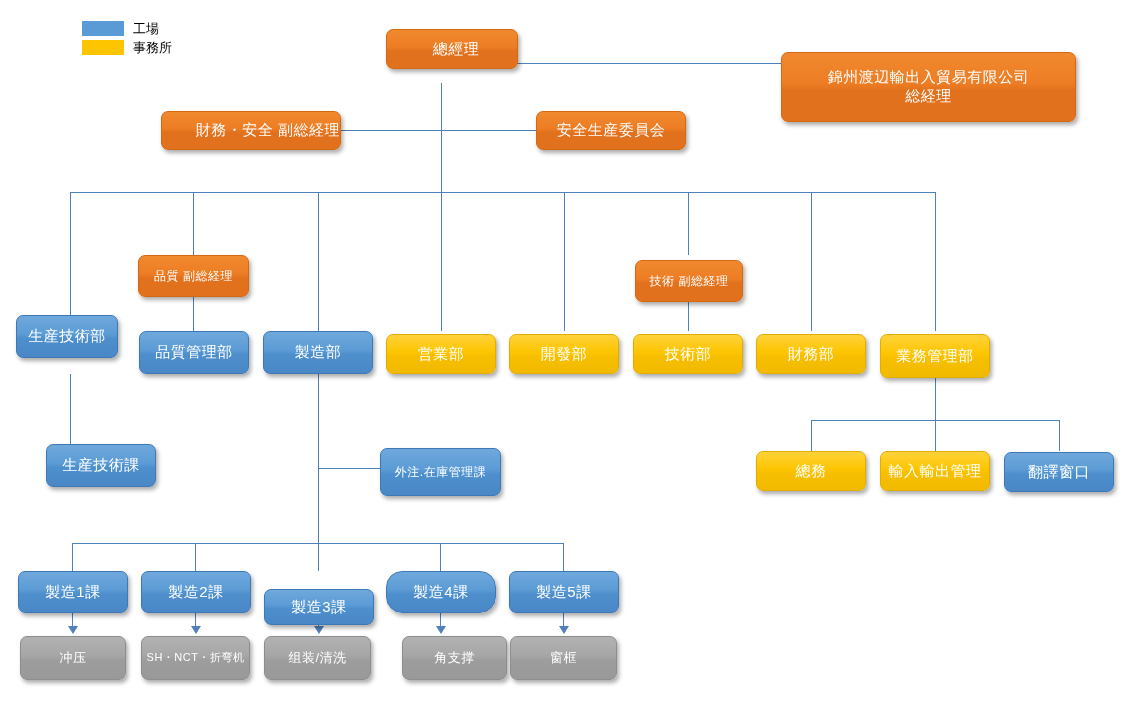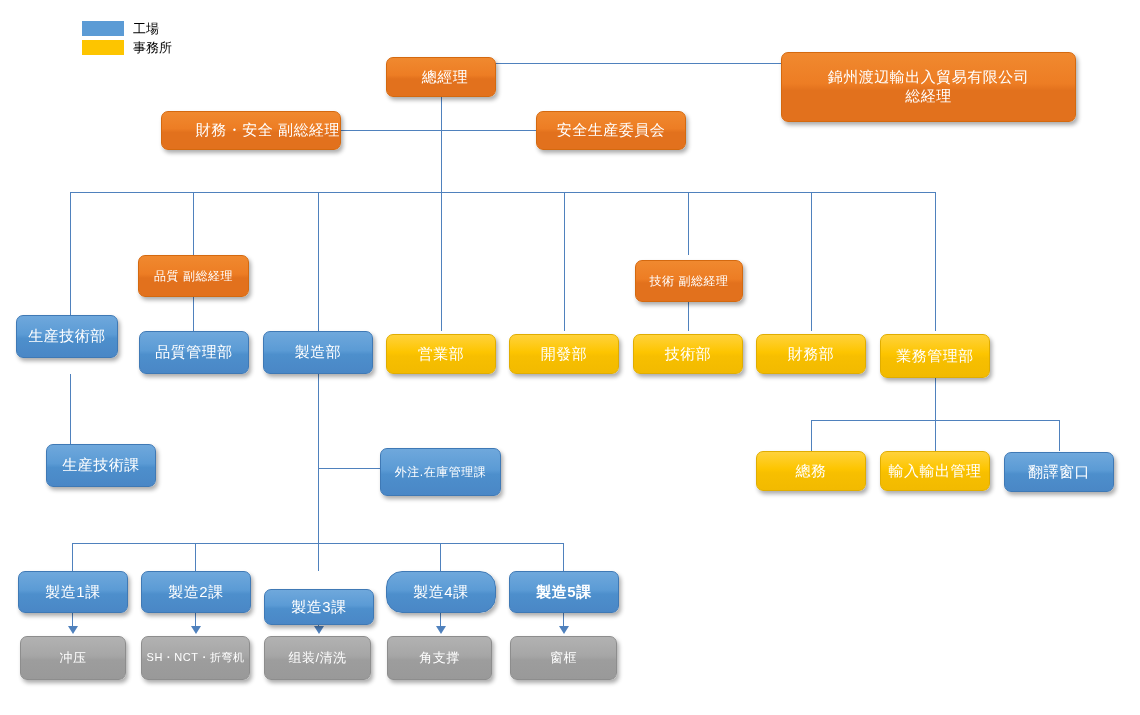--- a/index.html
+++ b/index.html
@@ -119,21 +119,21 @@
   <div class="arrow" style="left:436px;top:626px;"></div>
   <div class="ln lnv" style="left:563px;top:613px;height:15px;"></div>
   <div class="arrow" style="left:559px;top:626px;"></div>
 
   <div class="ln lnv" style="left:935px;top:378px;height:42px;"></div>
   <div class="ln lnh" style="left:811px;top:420px;width:249px;"></div>
   <div class="ln lnv" style="left:811px;top:420px;height:31px;"></div>
   <div class="ln lnv" style="left:935px;top:420px;height:31px;"></div>
   <div class="ln lnv" style="left:1059px;top:420px;height:31px;"></div>
 
-  <div class="node orange" style="left:386px;top:57px;width:110px;height:40px;padding-left:8px;">
+  <div class="node orange" style="left:386px;top:29px;width:132px;height:40px;padding-left:8px;">
     <span>總經理</span>
   </div>
 
   <div class="node orange" style="left:781px;top:28px;width:295px;height:70px;flex-direction:column;margin-top:24px;">
     <span>錦州渡辺輸出入貿易有限公司</span>
     <span>総経理</span>
   </div>
 
   <div class="node orange" style="left:161px;top:111px;width:180px;height:39px;justify-content:flex-end;">
     <span>財務・安全 副総経理</span>
@@ -198,33 +198,33 @@
   </div>
   <div class="node blue" style="left:141px;top:571px;width:110px;height:42px;">
     <span>製造2課</span>
   </div>
   <div class="node blue" style="left:264px;top:589px;width:110px;height:36px;">
     <span>製造3課</span>
   </div>
   <div class="node blue" style="left:386px;top:571px;width:110px;height:42px;border-radius:16px;">
     <span>製造4課</span>
   </div>
-  <div class="node blue" style="left:509px;top:571px;width:110px;height:42px;font-weight:bold;">
+  <div class="node blue" style="left:509px;top:571px;width:110px;height:42px;">
     <span>製造5課</span>
   </div>
 
   <div class="node gray" style="left:20px;top:636px;width:106px;height:44px;">
     <span>冲压</span>
   </div>
   <div class="node gray xs" style="left:141px;top:636px;width:109px;height:44px;">
     <span>SH・NCT・折弯机</span>
   </div>
   <div class="node gray" style="left:264px;top:636px;width:107px;height:44px;">
     <span>组装/清洗</span>
   </div>
-  <div class="node gray" style="left:387px;top:636px;width:105px;height:44px;border-radius:6px;">
+  <div class="node gray" style="left:402px;top:636px;width:105px;height:44px;">
     <span>角支撑</span>
   </div>
   <div class="node gray" style="left:510px;top:636px;width:107px;height:44px;">
     <span>窗框</span>
   </div>
 
 </div>
 
 </body></html>

